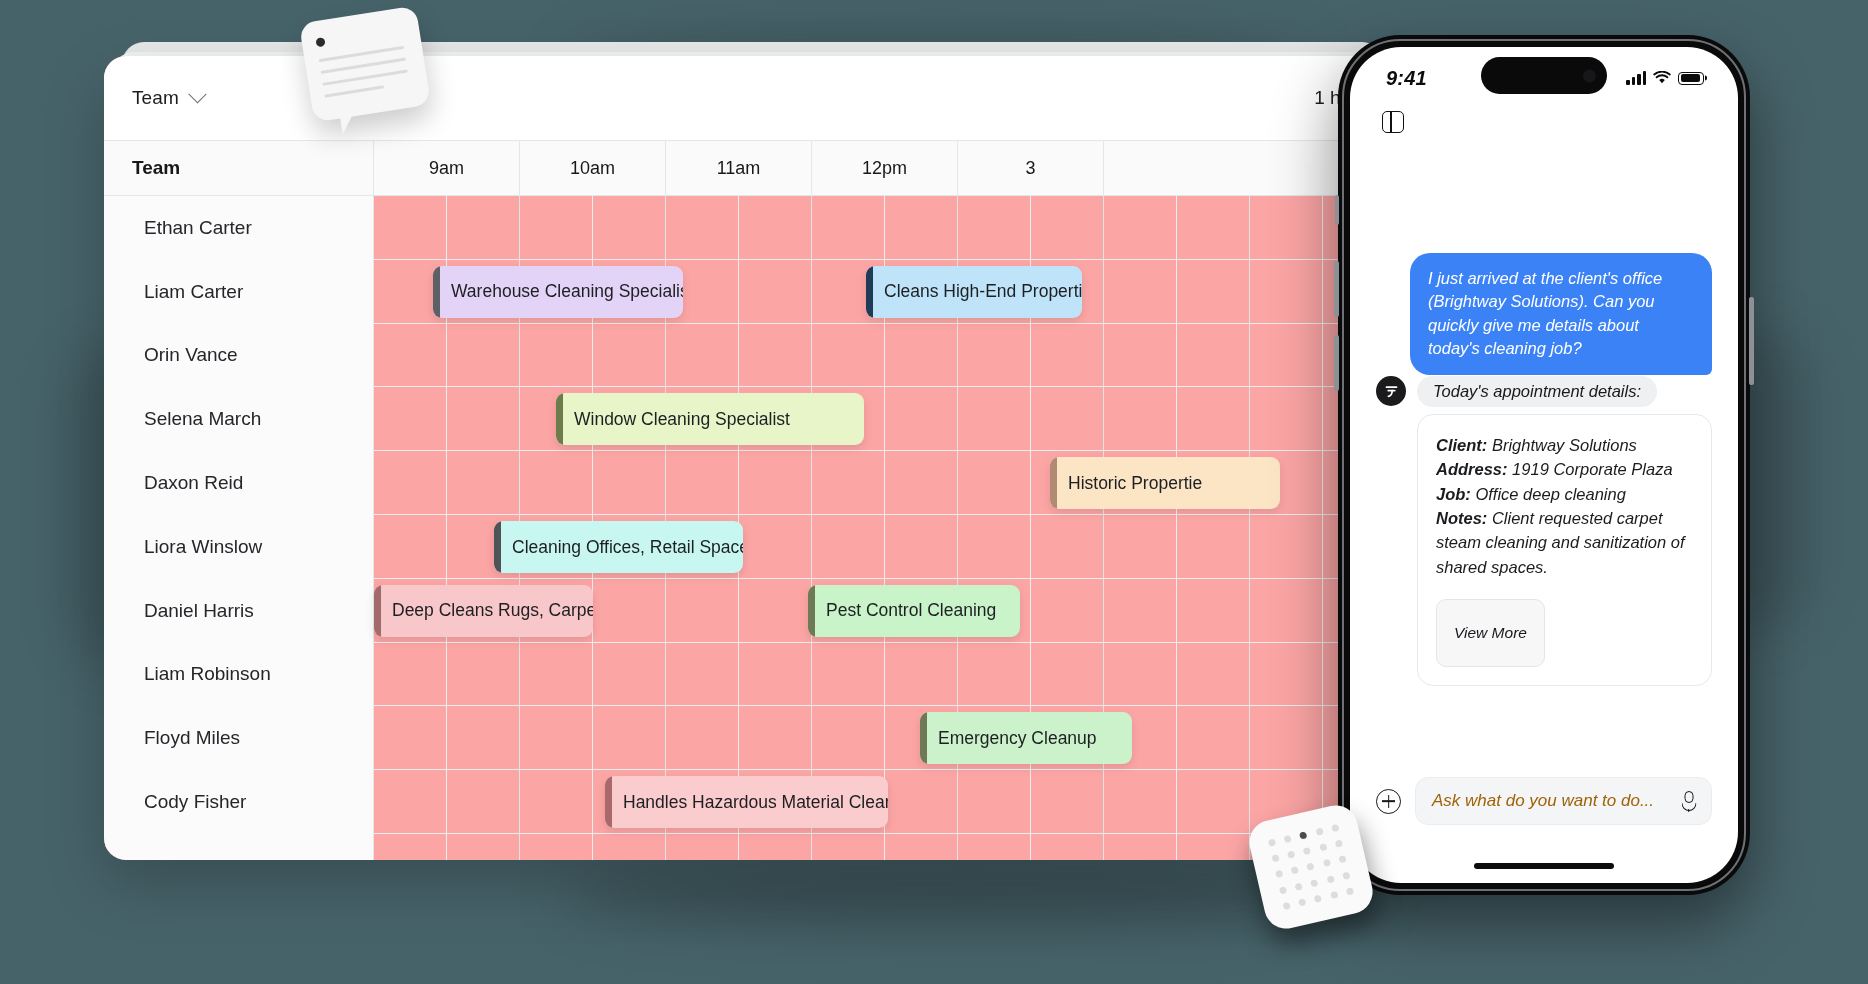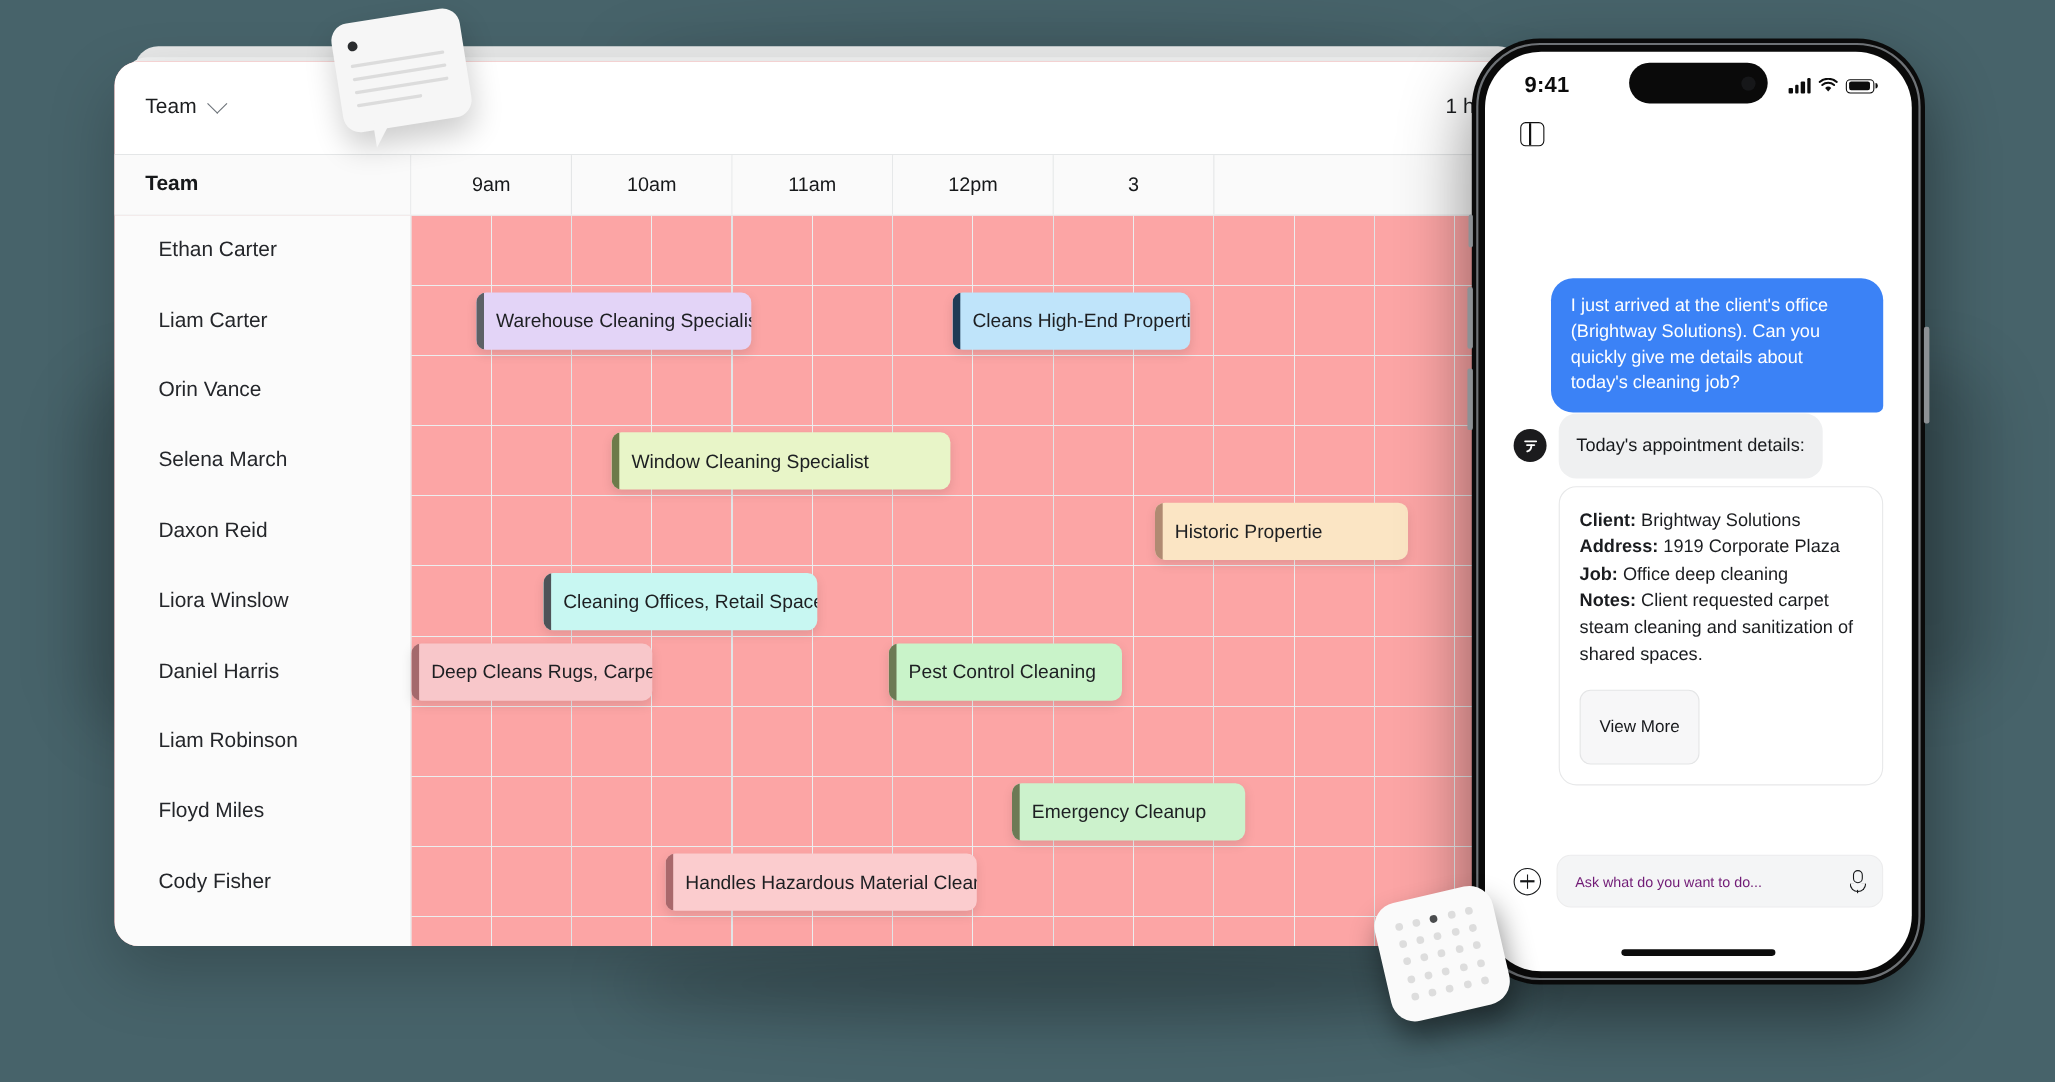--- a/index.html
+++ b/index.html
@@ -271,20 +271,21 @@
     border-radius: 58px;
     border: 2px solid #6e7276;
     pointer-events: none;
   }
   .phone-screen {
     position: relative;
     width: 100%; height: 100%;
     background: #ffffff;
     border-radius: 51px;
     overflow: hidden;
+    font-style: italic;
   }
   .side-btn {
     position: absolute;
     background: #8d9195;
     border-radius: 2px;
   }
   .btn-mute { left: -3px; top: 160px; width: 4px; height: 30px; }
   .btn-up   { left: -4px; top: 226px; width: 5px; height: 56px; }
   .btn-down { left: -4px; top: 300px; width: 5px; height: 56px; }
   .btn-pwr  { right: -4px; top: 262px; width: 5px; height: 88px; }
@@ -400,21 +401,21 @@
     justify-content: center;
     color: #fff;
     font-size: 15px;
     font-weight: bold;
     font-family: "Liberation Serif", serif;
   }
   .msg-assist {
     background: #eff0f1;
     color: #17191c;
     font-size: 16.5px;
-    padding: 20px 16px;
+    padding: 6px 16px;
     border-radius: 16px;
   }
   .detail-card {
     margin-left: 41px;
     margin-top: 6px;
     border: 1px solid #e7e8e9;
     border-radius: 16px;
     padding: 18px 18px 18px 18px;
     background: #fff;
   }
@@ -465,22 +466,22 @@
     height: 48px;
     background: #f4f5f6;
     border: 1px solid #ececed;
     border-radius: 13px;
     display: flex;
     align-items: center;
     justify-content: space-between;
     padding: 0 16px;
   }
   .composer-placeholder {
-    font-size: 13px;
-    color: #701a75;
+    font-size: 17px;
+    color: #a16207;
   }
   .mic { width: 13px; height: 21px; position: relative; cursor: pointer; }
   .mic i {
     position: absolute;
     left: 50%; top: 0;
     transform: translateX(-50%);
     width: 9px; height: 12px;
     border: 1.6px solid #16181a;
     border-radius: 5px;
   }

